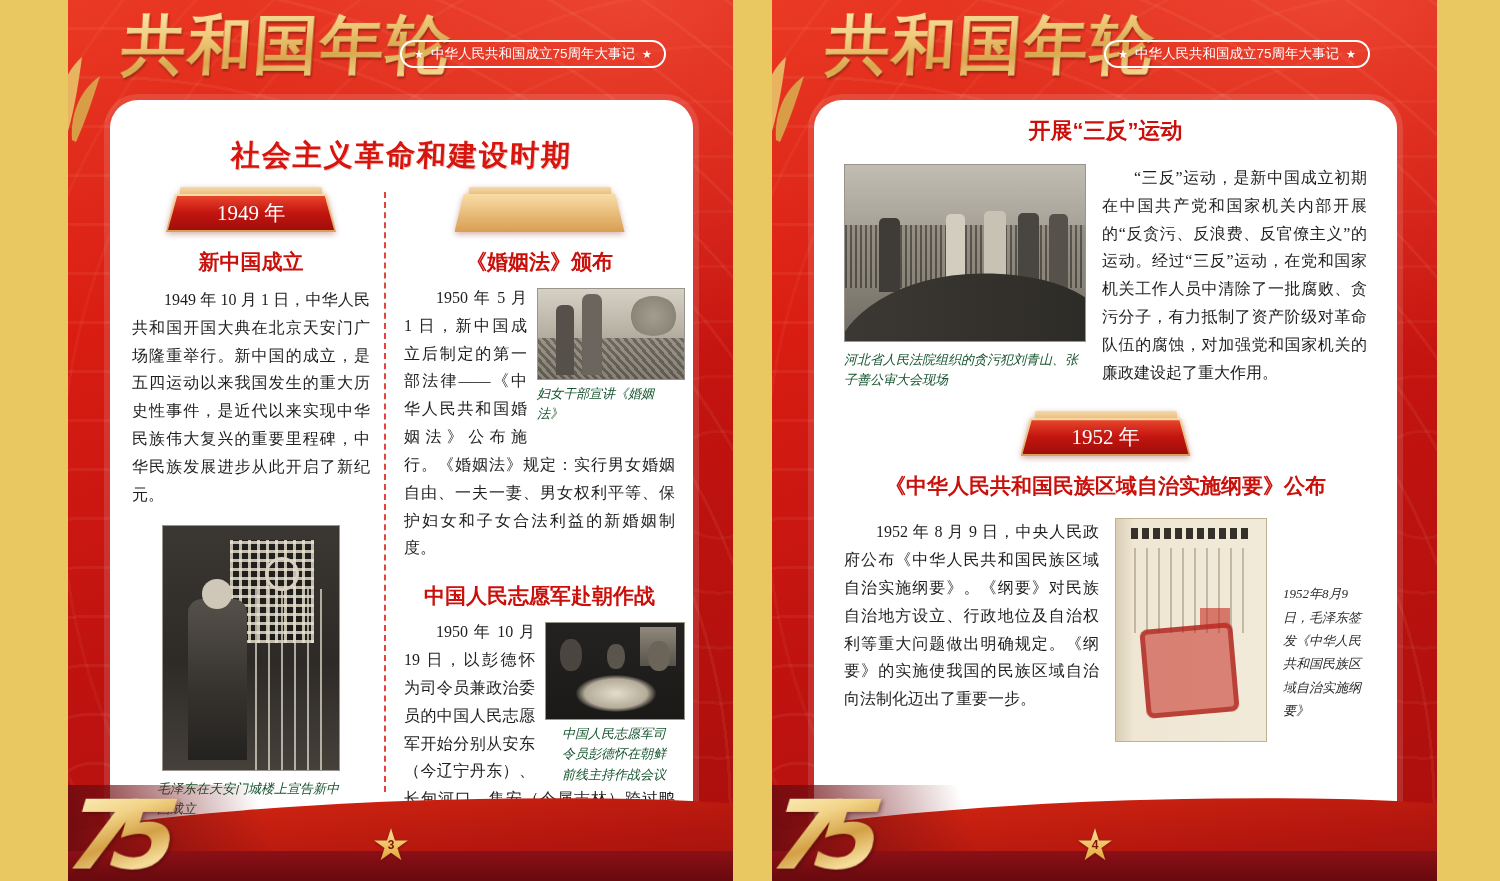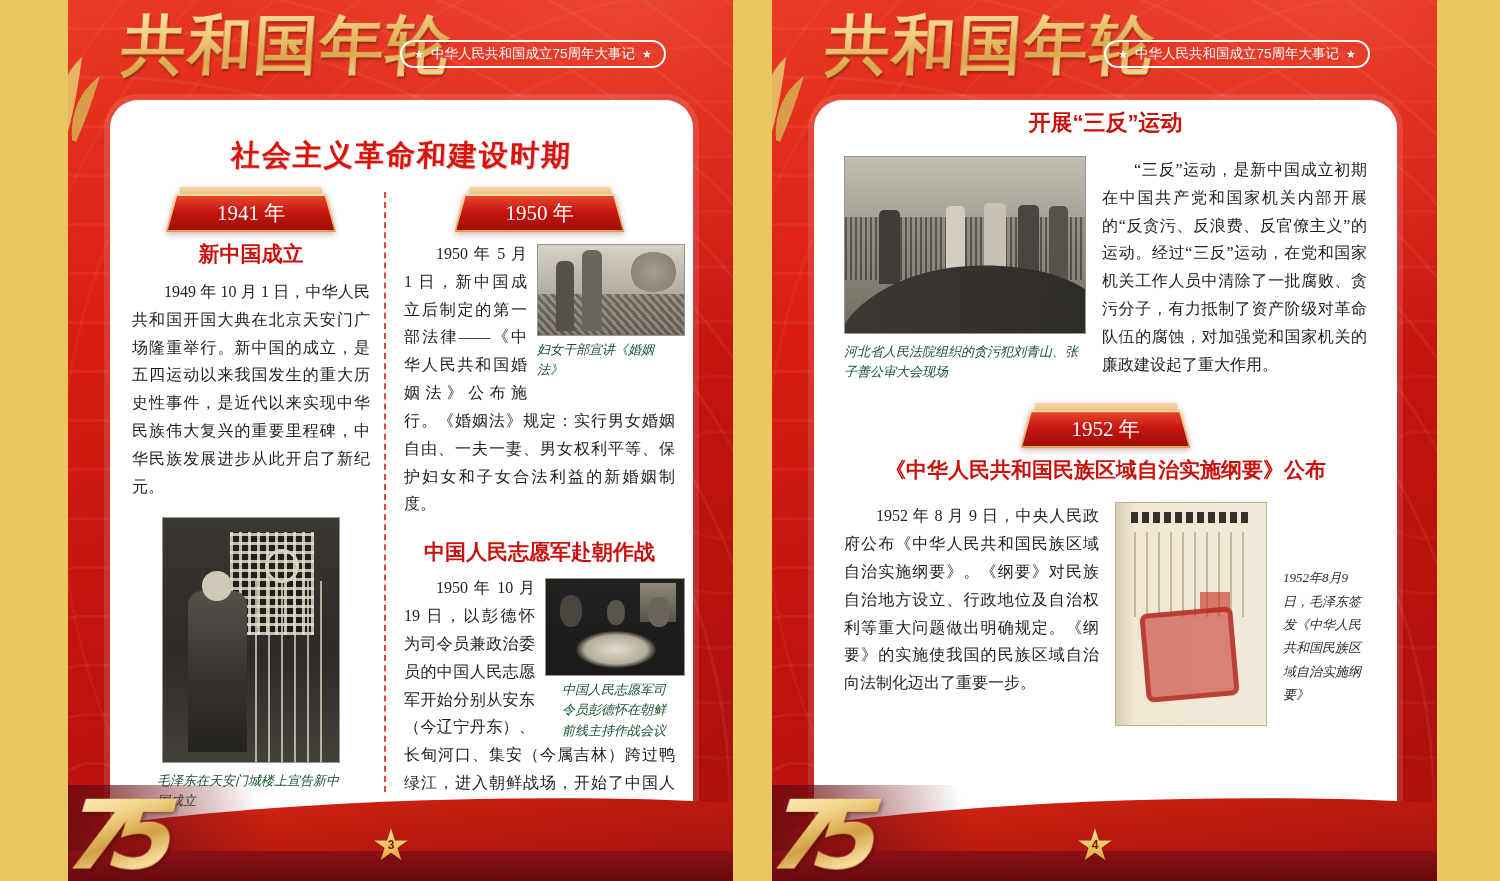--- a/index.html
+++ b/index.html
@@ -47,21 +47,21 @@
   .year-banner::before { content:''; position:absolute; left:14px; right:14px; top:-7px; height:12px;
                  background:linear-gradient(180deg,#f6d9a5,#e4ad6b); border-radius:2px; }
   .yb-gold  { position:absolute; inset:0; background:linear-gradient(180deg,#f8dda6,#d99e52);
               clip-path:polygon(5.5% 0,94.5% 0,100% 100%,0 100%); }
   .yb-face  { position:absolute; inset:2px; display:flex; align-items:center; justify-content:center;
               background:linear-gradient(180deg,#e8452c 0%, #c41610 48%, #a10d09 100%);
               clip-path:polygon(5.5% 0,94.5% 0,100% 100%,0 100%);
               color:#fff; font-size:21px; font-family:"Liberation Serif", serif; }
 
   .event-title { text-align:center; font-size:21px; font-weight:bold; color:#c9100b;
-                 font-family:"Liberation Sans", sans-serif; margin-top:8px; }
+                 font-family:"Liberation Sans", sans-serif; margin-top:16px; }
   .body-text { font-size:16px; line-height:1.74; color:#1e1e1e; text-align:justify;
                text-indent:2em; margin-top:10px; }
 
   .caption { font-size:13px; line-height:1.55; color:#14532d; font-style:italic;
              font-family:"Liberation Serif", serif; }
 
   
   .photo { position:relative; overflow:hidden; border:1px solid #9a958c; background:#777; }
   .photo span { position:absolute; display:block; }
 
@@ -185,41 +185,41 @@
     </div>
 
     <div class="card">
       <div class="section-title">社会主义革命和建设时期</div>
 
       <div class="columns">
 
         <div class="col-a">
           <div class="year-banner">
             <div class="yb-gold"></div>
-            <div class="yb-face">1941 年</div>
+            <div class="yb-face">1949 年</div>
           </div>
           <div class="event-title">新中国成立</div>
           <p class="body-text">1949 年 10 月 1 日，中华人民共和国开国大典在北京天安门广场隆重举行。新中国的成立，是五四运动以来我国发生的重大历史性事件，是近代以来实现中华民族伟大复兴的重要里程碑，中华民族发展进步从此开启了新纪元。</p>
           <div class="photo ph-founding">
             <span class="lattice"></span>
               <span class="stands"></span>
             <span class="figure"></span>
               <span class="head"></span>
               <span class="micring"></span>
           </div>
           <div class="caption" style="width:188px; margin:0 auto;">毛泽东在天安门城楼上宣告新中国成立</div>
         </div>
 
         <div class="col-divider"></div>
 
         <div class="col-b">
           <div class="year-banner">
             <div class="yb-gold"></div>
-            <div class="yb-face">1950 年</div>
-          </div>
+          </div>
+          <div class="event-title">《婚姻法》颁布</div>
           <div style="margin-top:8px; overflow:visible;">
             <div style="float:right; width:148px;">
               <div class="photo ph-marriage" style="float:none; margin:4px 0 4px 10px;">
                 <span class="crowd"></span>
                   <span class="bush"></span>
                   <span class="f1"></span>
                   <span class="f2"></span>
               </div>
               <div class="caption" style="margin-left:10px;">妇女干部宣讲《婚姻法》</div>
             </div>

